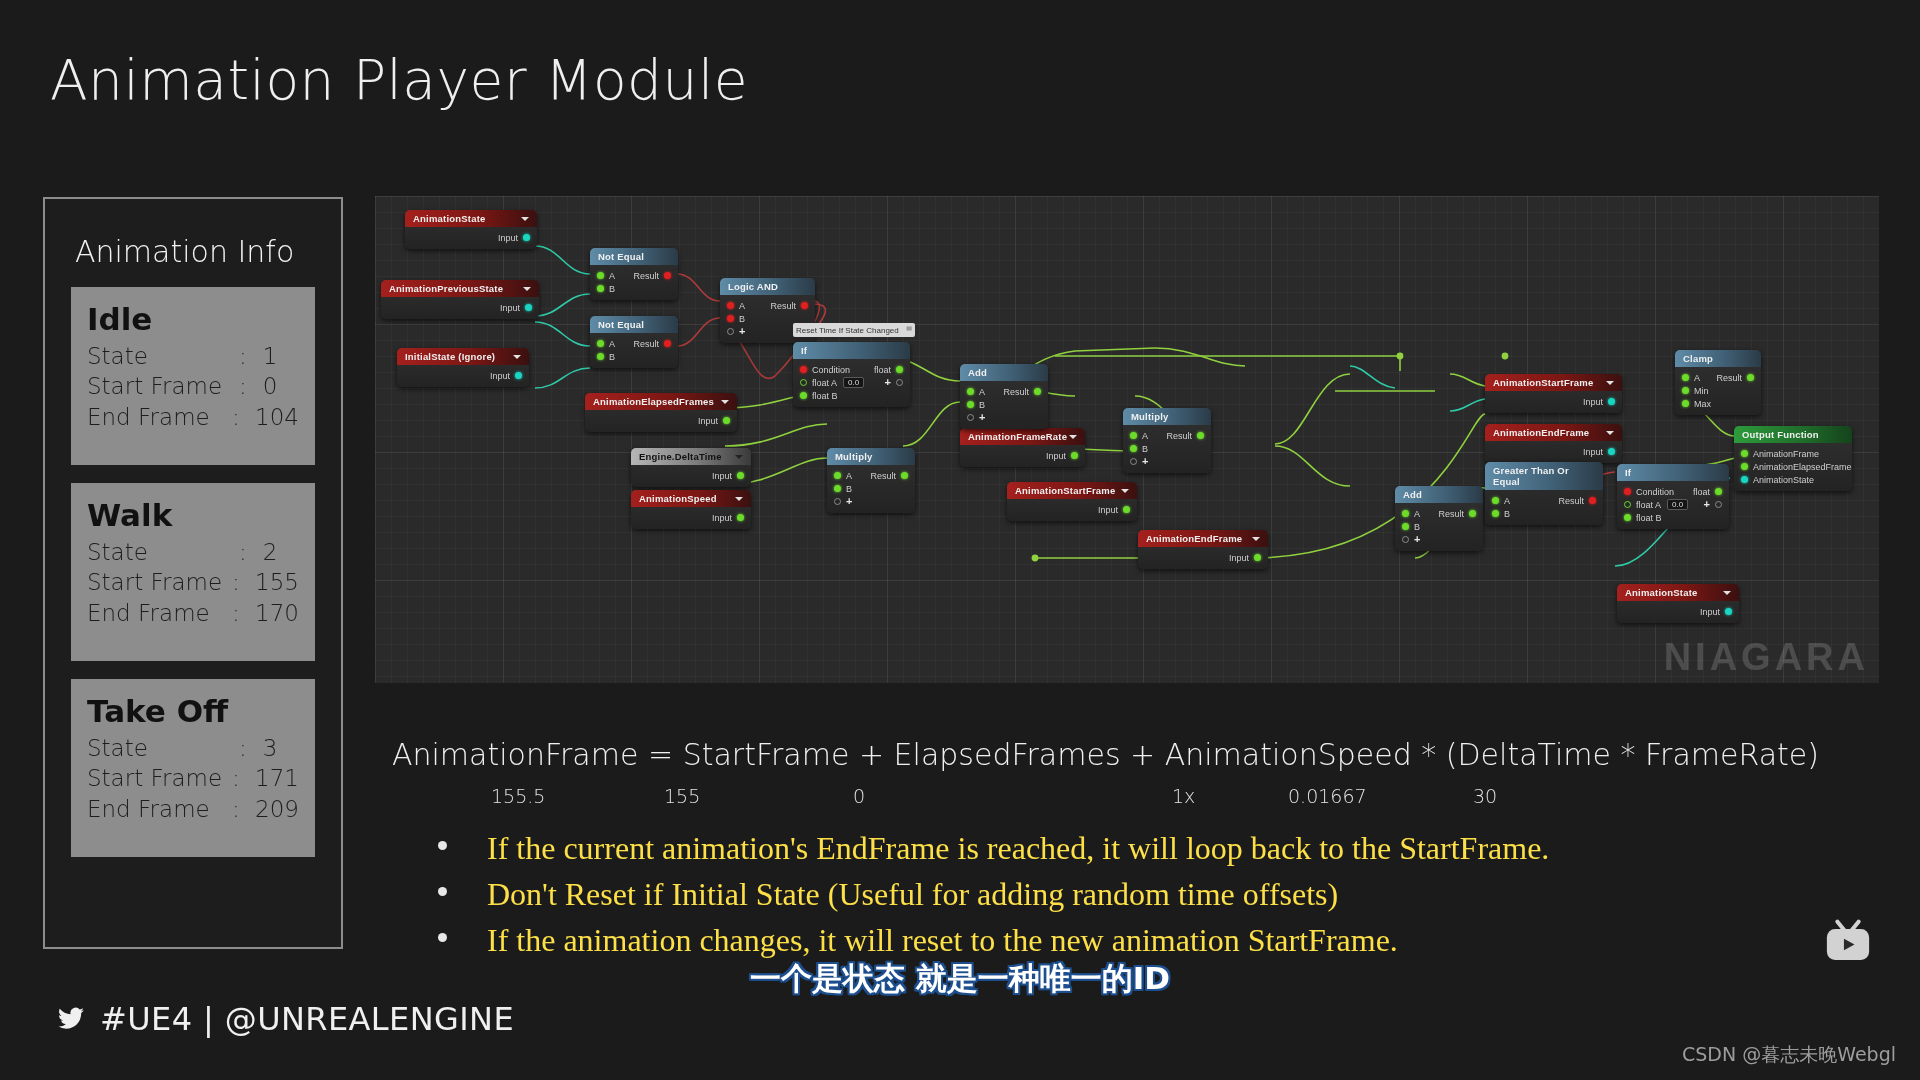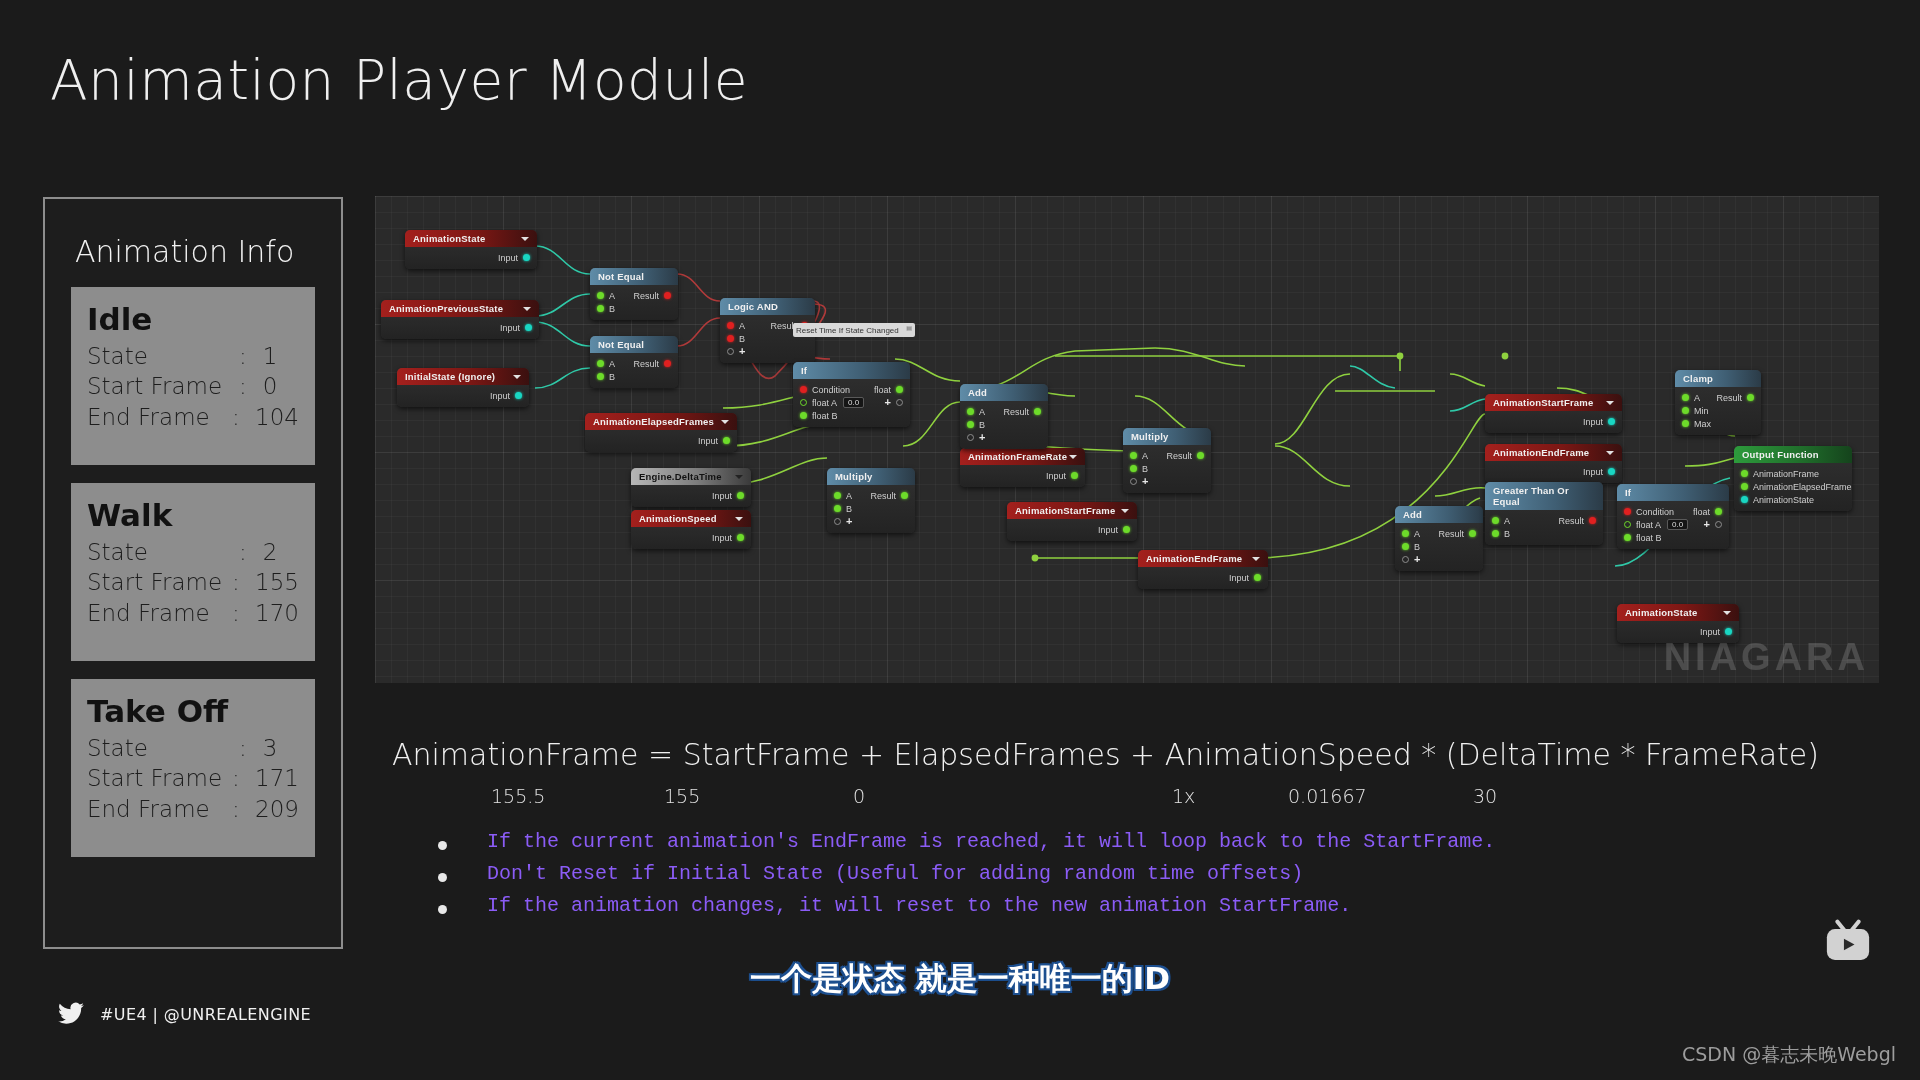--- a/index.html
+++ b/index.html
@@ -67,21 +67,20 @@
   .wires { position:absolute; inset:0; width:100%; height:100%; pointer-events:none; }
 
   .node {
     position:absolute;
     background:linear-gradient(#313131,#232323);
     border-radius:5px;
     box-shadow:0 2px 5px rgba(0,0,0,.6);
     font-size:9px;
     color:#cfcfcf;
     overflow:hidden;
-    margin-top:20px;
   }
   .node .hdr {
     font-size:9.5px; font-weight:bold; color:#f0f0f0;
     padding:3px 8px 3px 8px; letter-spacing:.2px;
     position:relative;
   }
   .node.param .hdr {
     background:linear-gradient(90deg,#a4201d 0%, #7c1714 55%, #3a100f 100%);
   }
   .node.paramgray .hdr {
@@ -149,32 +148,32 @@
   }
 
   
   .bullets { position:absolute; left:438px; top:830px; }
   .bullet { display:flex; align-items:flex-start; margin-bottom:9px; }
   .bullet .dot {
     width:9px;height:9px;border-radius:50%;background:#e8e8e8;
     margin:11px 40px 0 0; flex:none;
   }
   .bullet .btxt {
-    font-size:20px; color:#8b5cf6; font-weight:300;
-    font-family:Liberation Mono, monospace; white-space:nowrap;
+    font-size:32px; color:#fde047; font-weight:300;
+    font-family:Liberation Serif, serif; white-space:nowrap;
   }
 
   
   .twitter {
     position:absolute; left:55px; top:1000px;
     display:flex; align-items:center;
   }
   .twitter .tw-icon { width:32px;height:28px; flex:none; }
   .twitter .handle {
-    margin-left:13px; font-size:16px; color:#f0f0f0; letter-spacing:.4px;
+    margin-left:13px; font-size:32px; color:#f0f0f0; letter-spacing:.4px;
     font-family:"DejaVu Sans", sans-serif; white-space:nowrap;
   }
 
   .sub-cn {
     position:absolute; left:0; top:958px; width:1920px; text-align:center;
     font-size:31px; font-weight:bold; color:#fff;
     font-family:"DejaVu Sans", sans-serif;
     text-shadow:-2px 0 #1d4f8f, 0 -2px #1d4f8f, 2px 0 #1d4f8f, 0 2px #1d4f8f,
                 -2px -2px #1d4f8f, 2px -2px #1d4f8f, -2px 2px #1d4f8f, 2px 2px #1d4f8f;
   }

